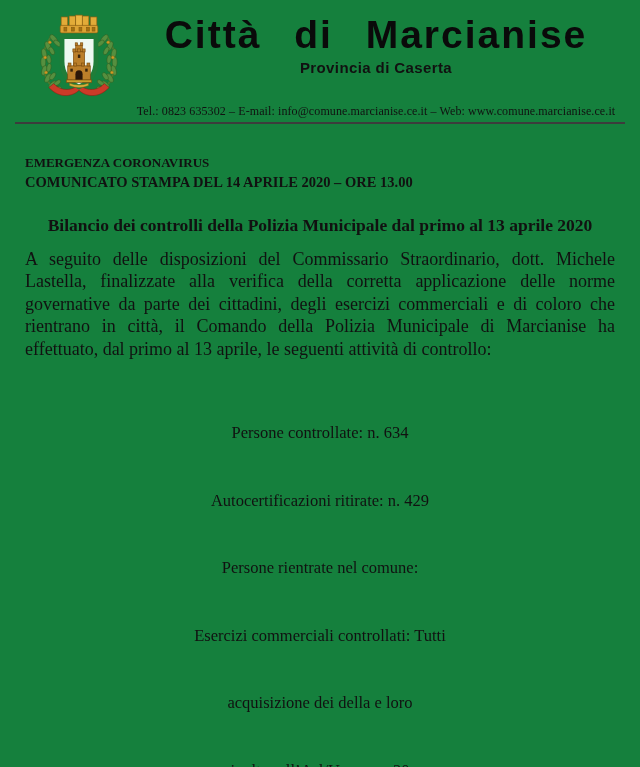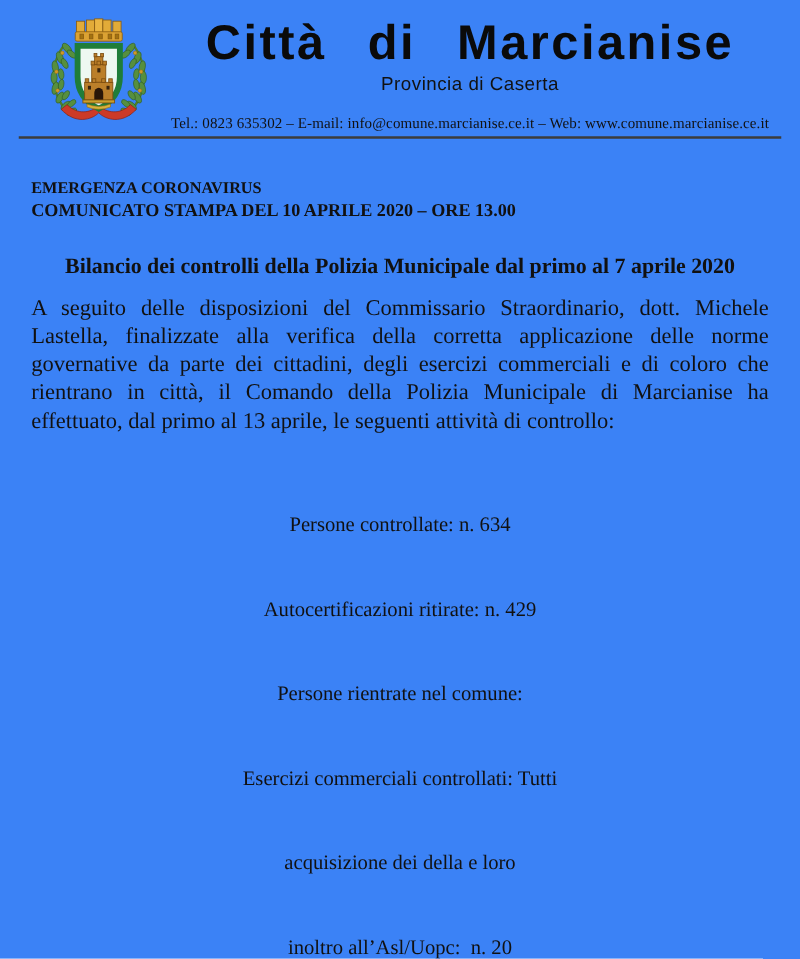--- a/index.html
+++ b/index.html
@@ -1,20 +1,20 @@
 <!DOCTYPE html>
 <html><head>
 <meta charset="utf-8">
 <style>
   html, body { margin: 0; padding: 0; background: #ffffff; }
   .page {
     position: relative;
     width: 640px;
     height: 767px;
-    background: #3b82f6;
+    background: #15803d;
     color: #111;
     font-family: "Liberation Serif", serif;
     overflow: hidden;
     box-sizing: border-box;
   }
 
   
   .letterhead {
     display: flex;
     align-items: flex-start;
@@ -29,26 +29,26 @@
     font-size: 39px;
     line-height: 1.1;
     letter-spacing: 2px;
     word-spacing: 20px;
     color: #0a0a0a;
     white-space: nowrap;
   }
   .province {
     margin-top: 2px;
     font-family: "Liberation Sans", sans-serif;
-    font-weight: normal;
+    font-weight: bold;
     font-size: 15px;
     letter-spacing: 0.4px;
   }
   .contact {
-    margin-top: 15px;
+    margin-top: 28px;
     font-size: 12px;
     letter-spacing: 0.1px;
     white-space: nowrap;
   }
   .divider {
     border: none;
     border-top: 2px solid #3c3c3c;
     margin: 3px 15px 0 15px;
   }
 
@@ -165,23 +165,23 @@
       <h1 class="city-title">Città  di  Marcianise</h1>
       <div class="province">Provincia di Caserta</div>
       <div class="contact">Tel.: 0823 635302 – E-mail: info@comune.marcianise.ce.it – Web: www.comune.marcianise.ce.it</div>
     </div>
   </header>
 
   <hr class="divider">
 
   <main class="doc">
     <p class="kicker kicker-1">EMERGENZA CORONAVIRUS</p>
-    <p class="kicker kicker-2">COMUNICATO STAMPA DEL 10 APRILE 2020 – ORE 13.00</p>
+    <p class="kicker kicker-2">COMUNICATO STAMPA DEL 14 APRILE 2020 – ORE 13.00</p>
 
-    <h2 class="doc-title">Bilancio dei controlli della Polizia Municipale dal primo al 7 aprile 2020</h2>
+    <h2 class="doc-title">Bilancio dei controlli della Polizia Municipale dal primo al 13 aprile 2020</h2>
 
     <p class="body-par">A seguito delle disposizioni del Commissario Straordinario, dott. Michele Lastella, finalizzate alla verifica della corretta applicazione delle norme governative da parte dei cittadini, degli esercizi commerciali e di coloro che rientrano in città, il Comando della Polizia Municipale di Marcianise ha effettuato, dal primo al 13 aprile, le seguenti attività di controllo:</p>
 
     <div class="stats">
       <div class="stat-line">Persone controllate: n. 634</div>
       <div class="stat-line">Autocertificazioni ritirate: n. 429</div>
       <div class="stat-line">Persone rientrate nel comune:</div>
       <div class="stat-line">Esercizi commerciali controllati: Tutti</div>
       <div class="stat-line">acquisizione dei della e loro</div>
       <div class="stat-line">inoltro all’Asl/Uopc:  n. 20</div>

